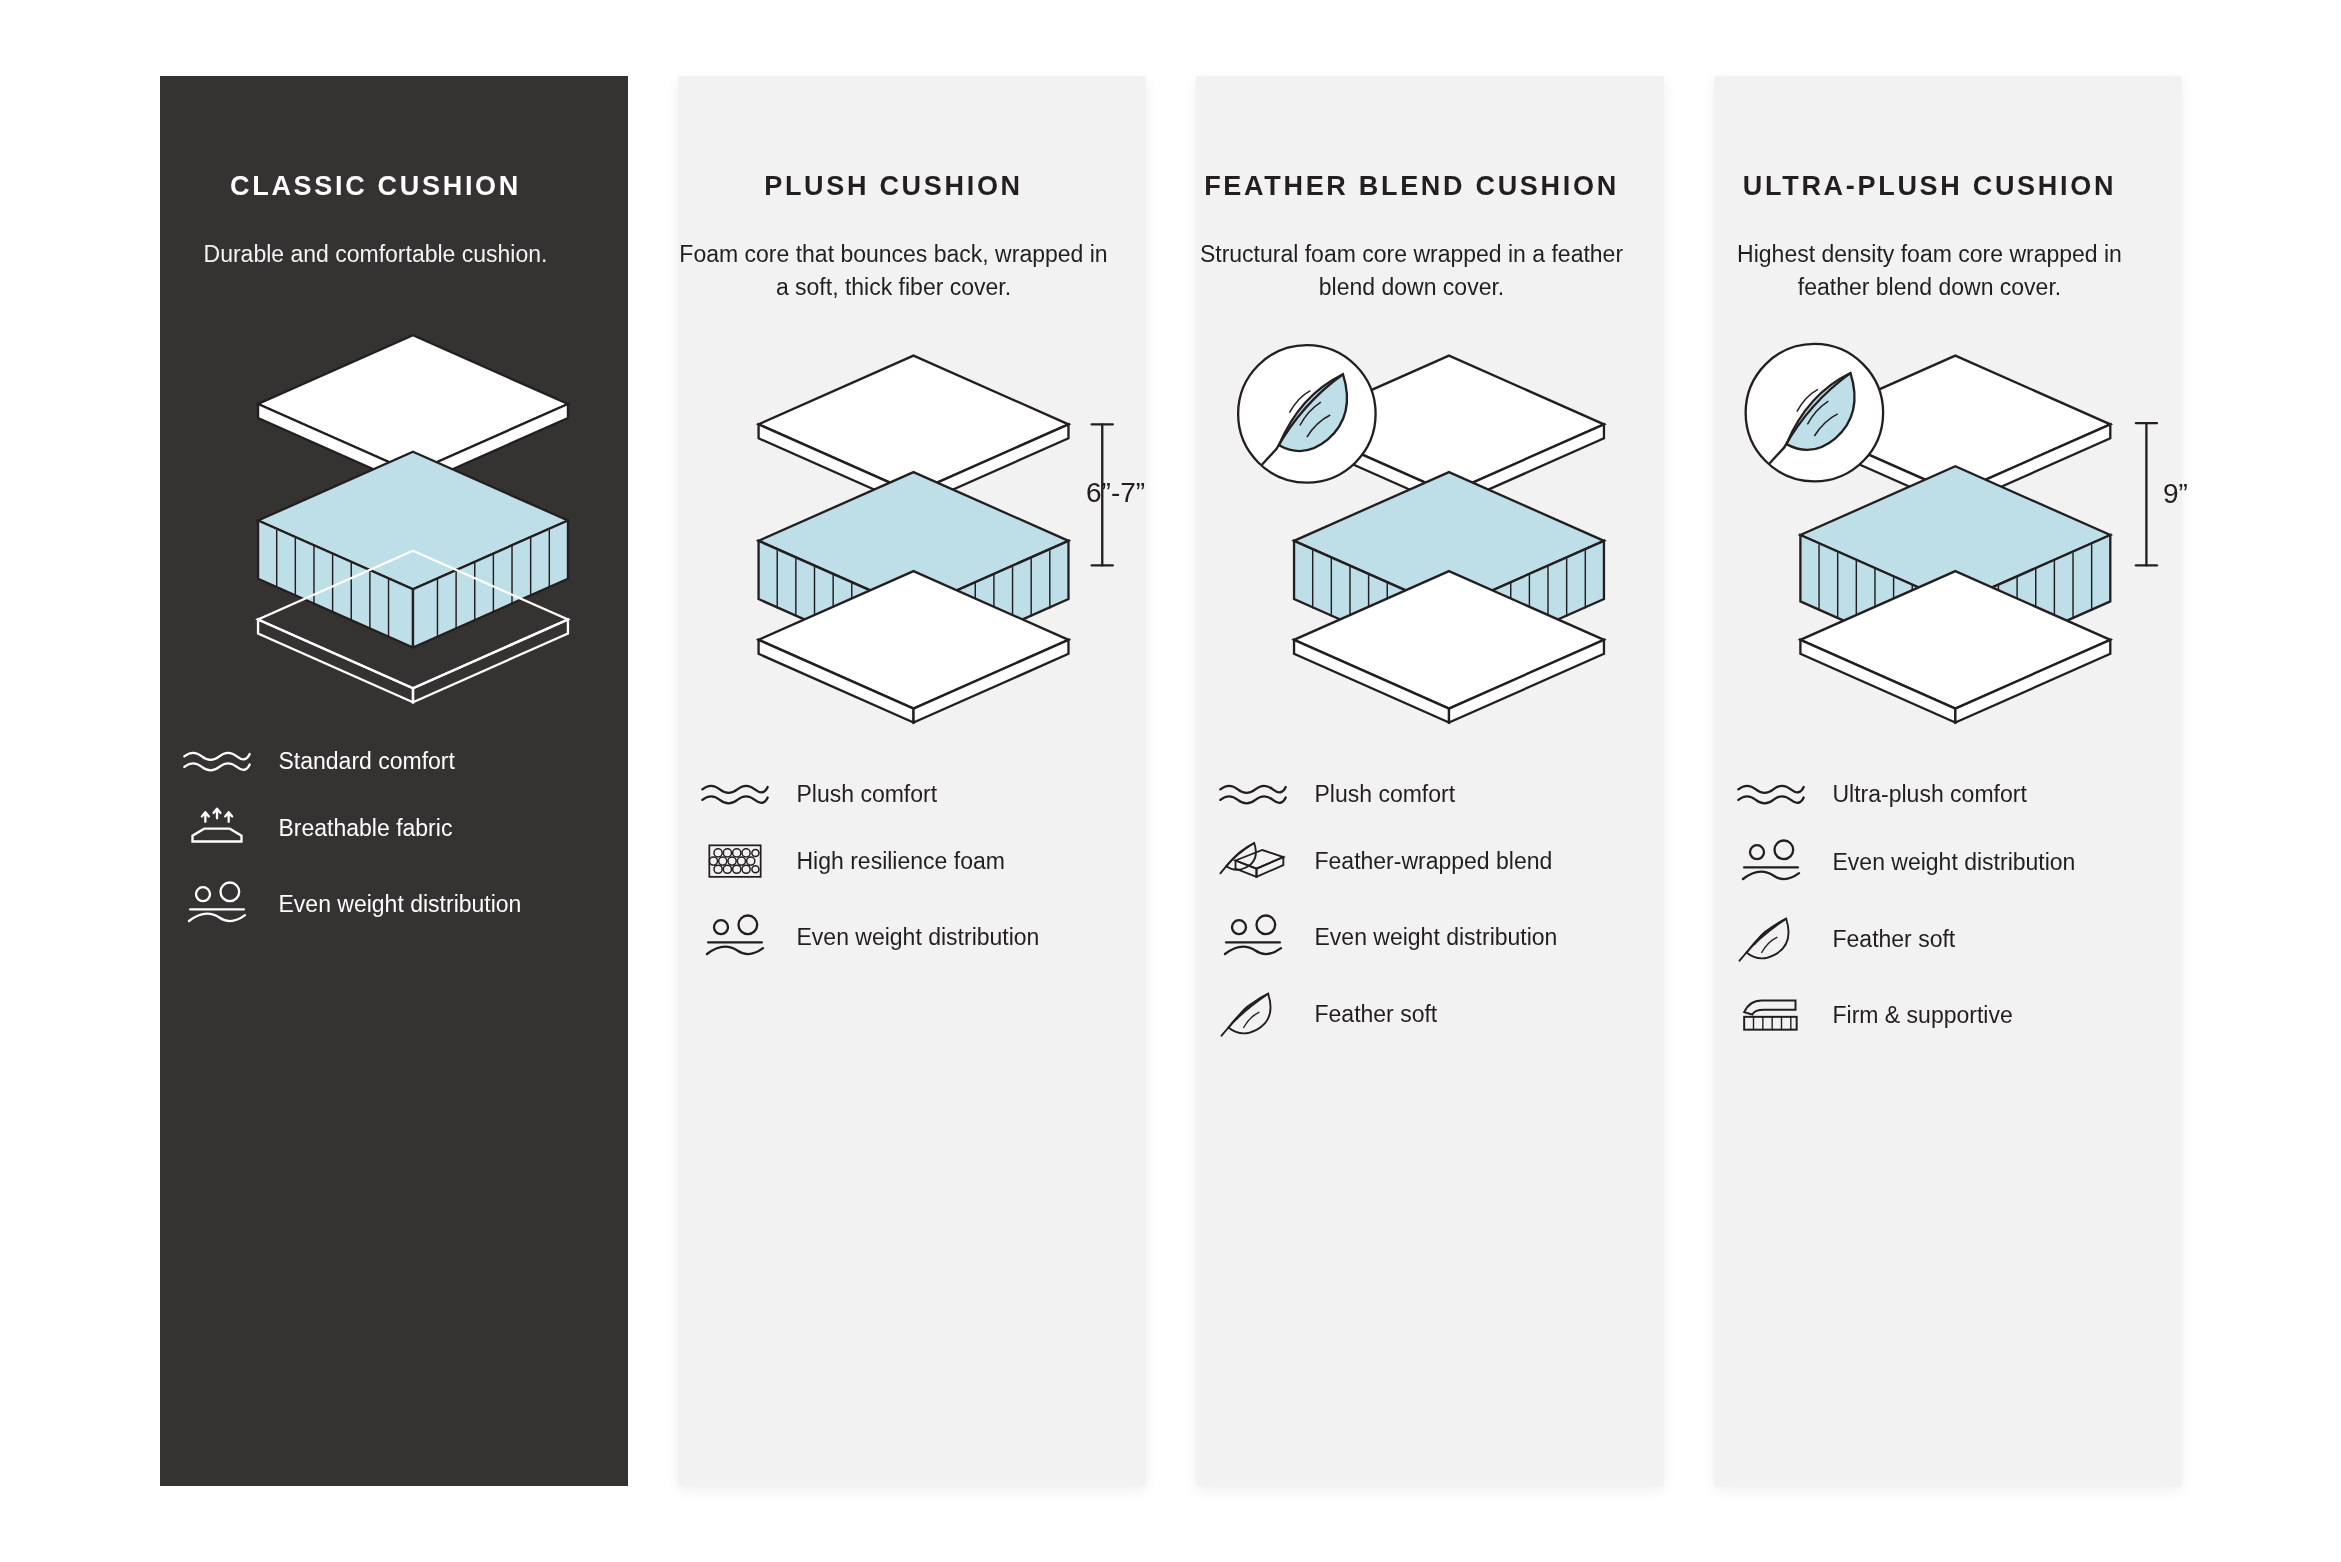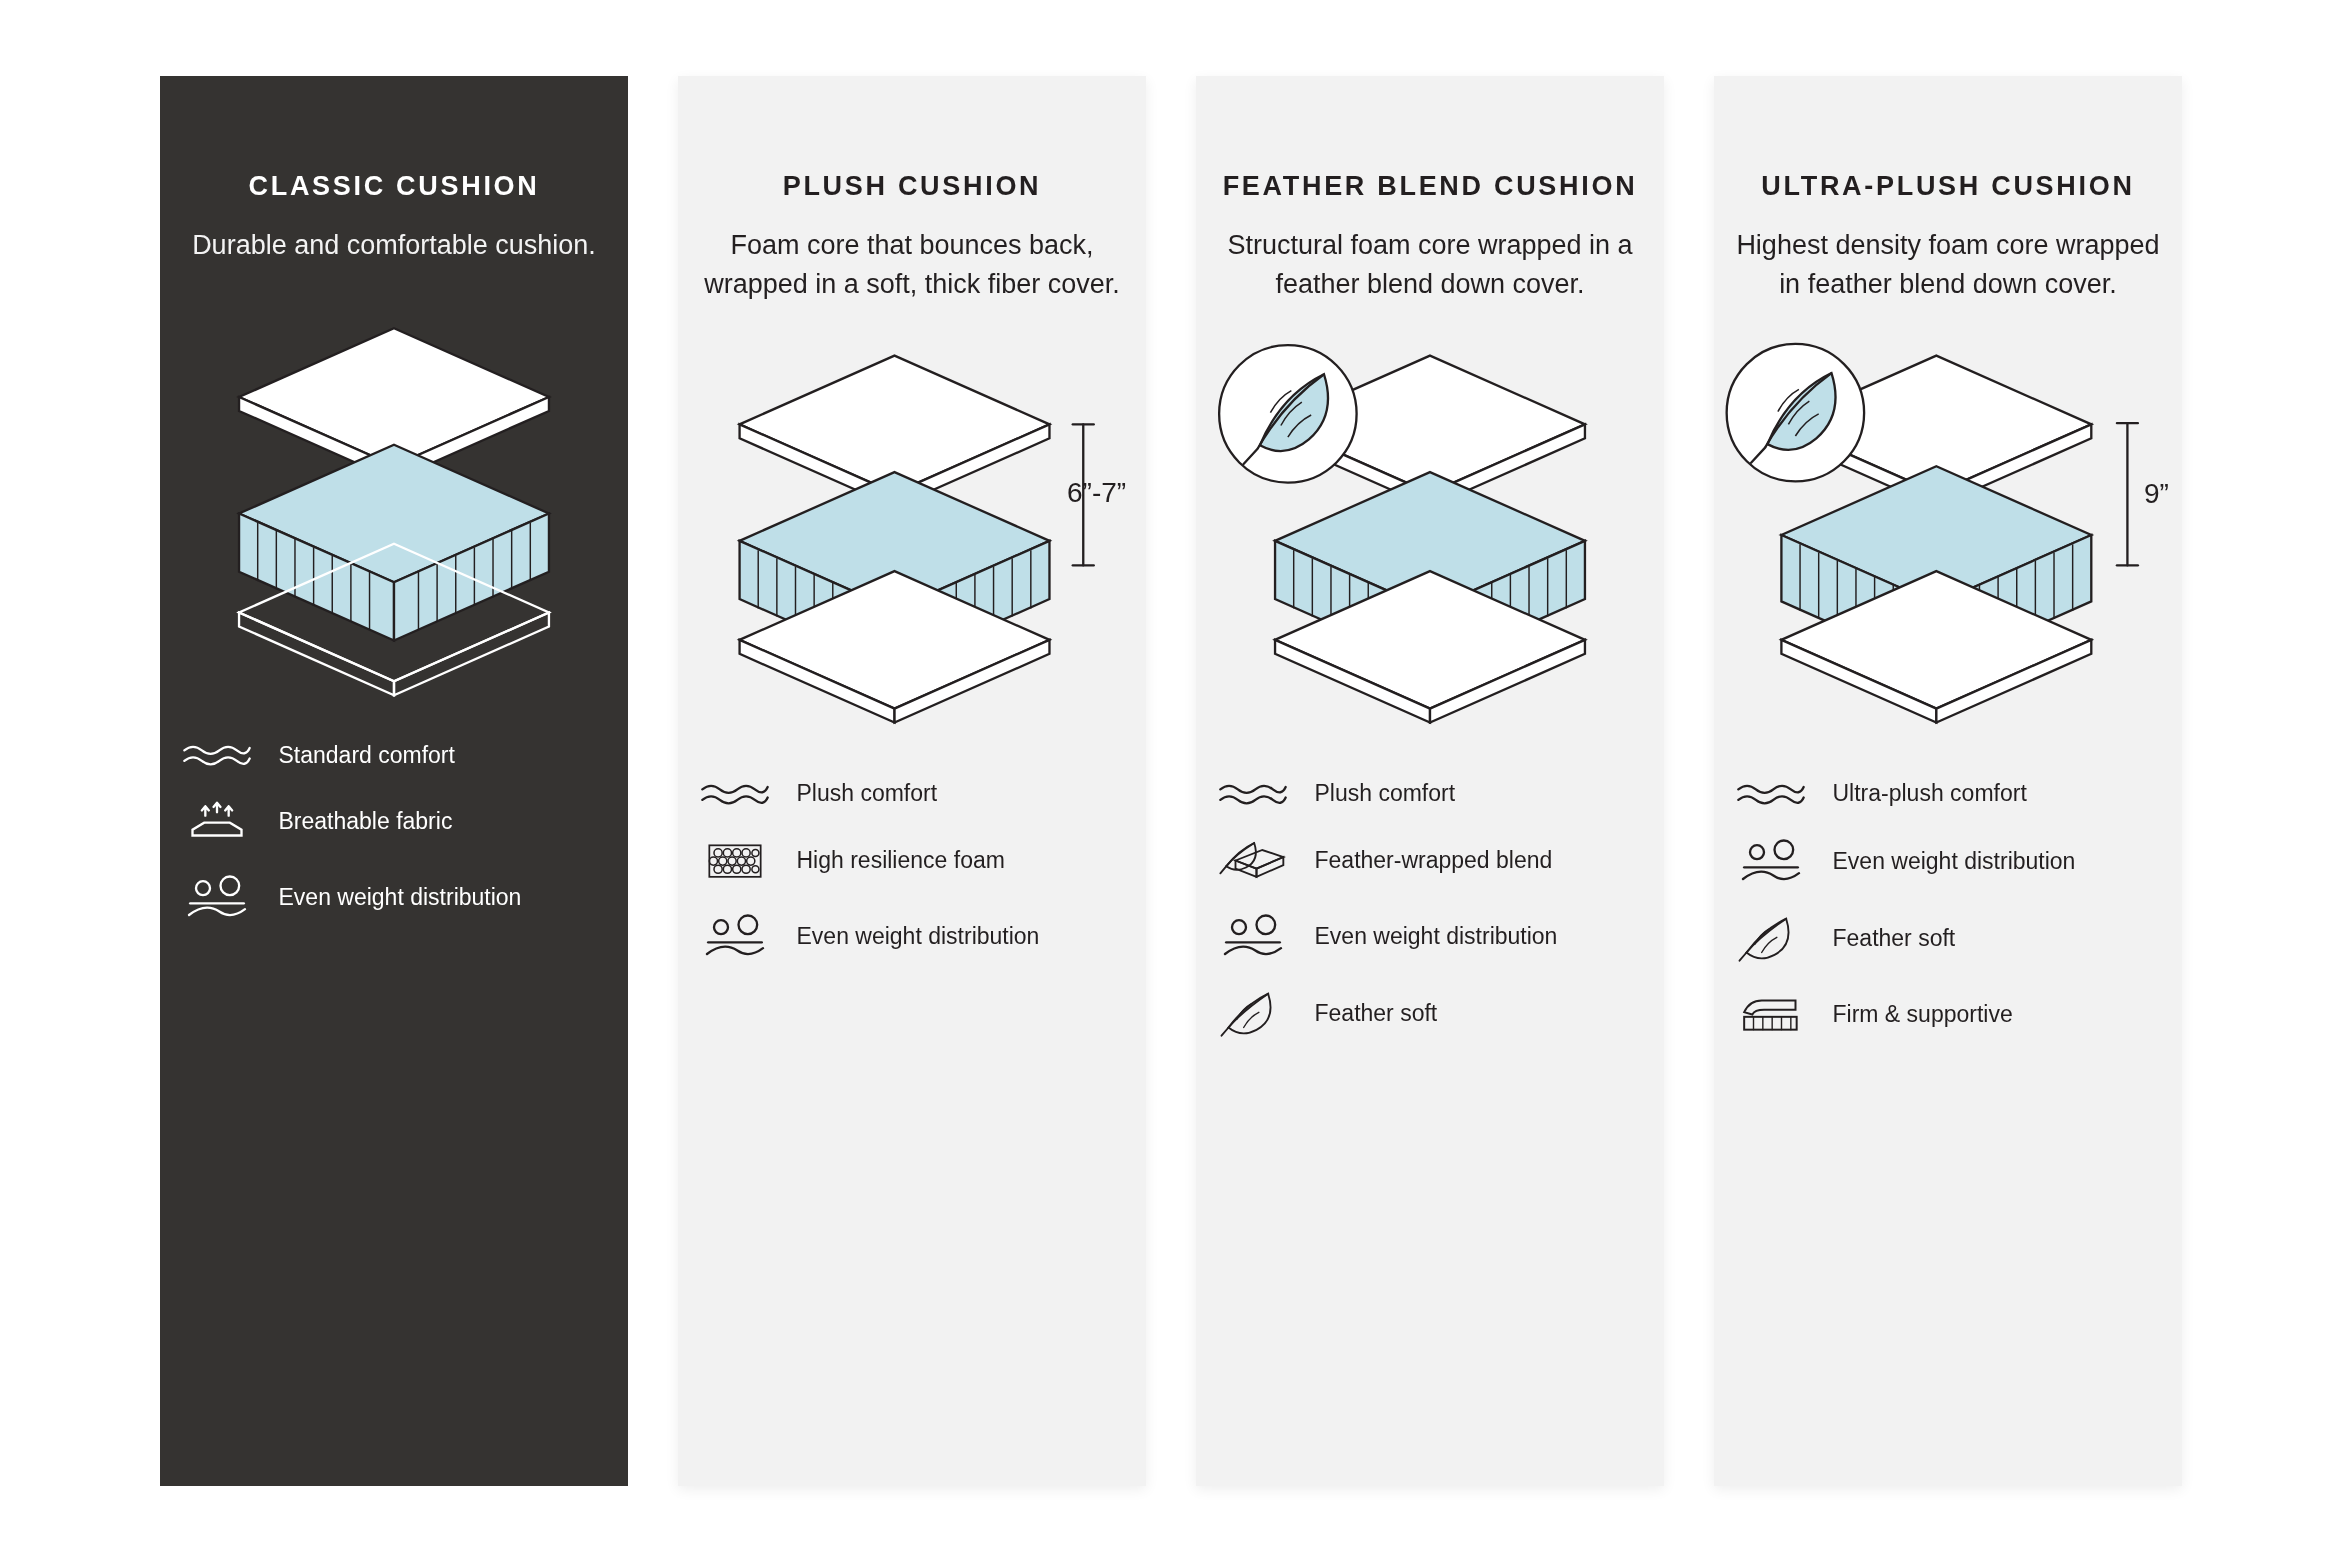--- a/index.html
+++ b/index.html
@@ -35,42 +35,41 @@
   .card {
     width: 468px;
     height: 1410px;
     background: #f2f2f2;
     box-shadow: 0 3.5px 13px rgba(0,0,0,0.07);
     box-sizing: border-box;
     padding: 0;
     position: relative;
     display: flex;
     flex-direction: column;
-    align-items: center;
   }
   .card.dark {
     background: #353331;
     box-shadow: none;
   }
   .card-title {
     margin-top: 93px;
     font-size: 27px;
     font-weight: bold;
     letter-spacing: 2.7px;
     color: #231f20;
     text-align: center;
     line-height: 1.33;
     width: 431px;
   }
   .card.dark .card-title {
     color: #ffffff;
   }
   .card-desc {
-    margin-top: 21px;
-    font-size: 27px;
+    margin-top: 33px;
+    font-size: 23px;
     color: #231f20;
     text-align: center;
     line-height: 1.43;
     width: 431px;
   }
   .card.dark .card-desc {
     color: #f3f3f3;
   }
   .art {
     position: relative;

